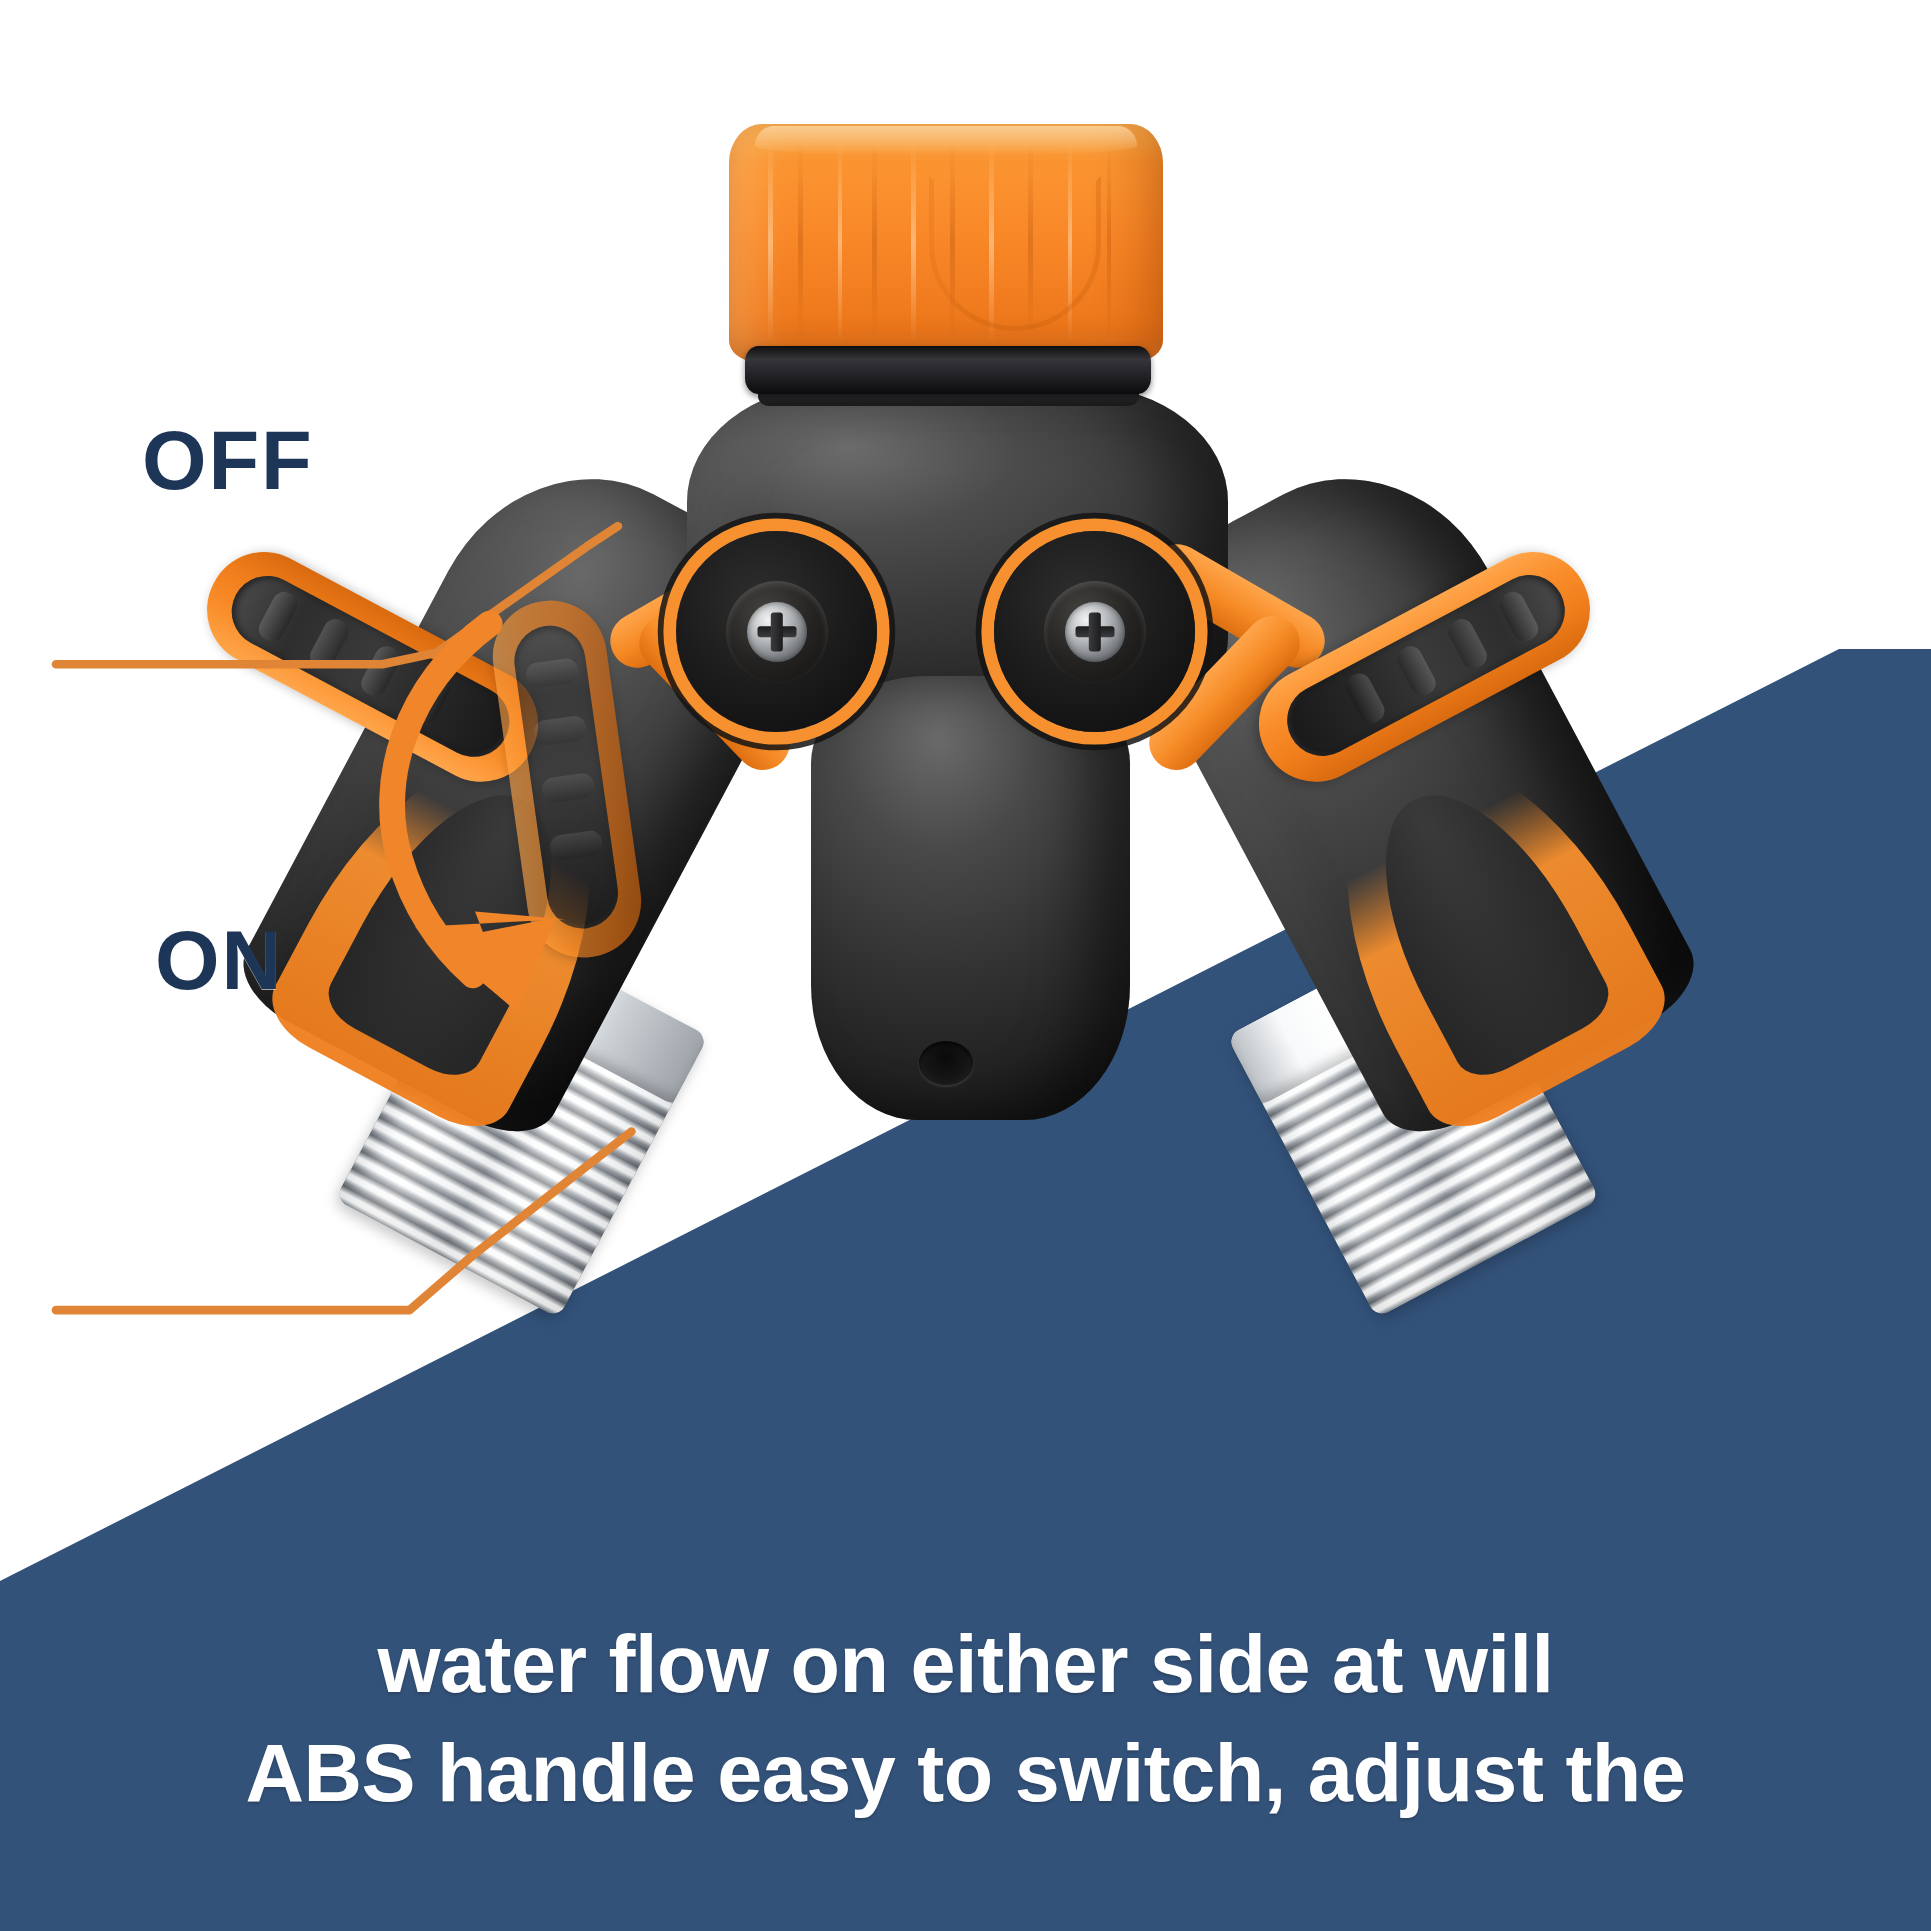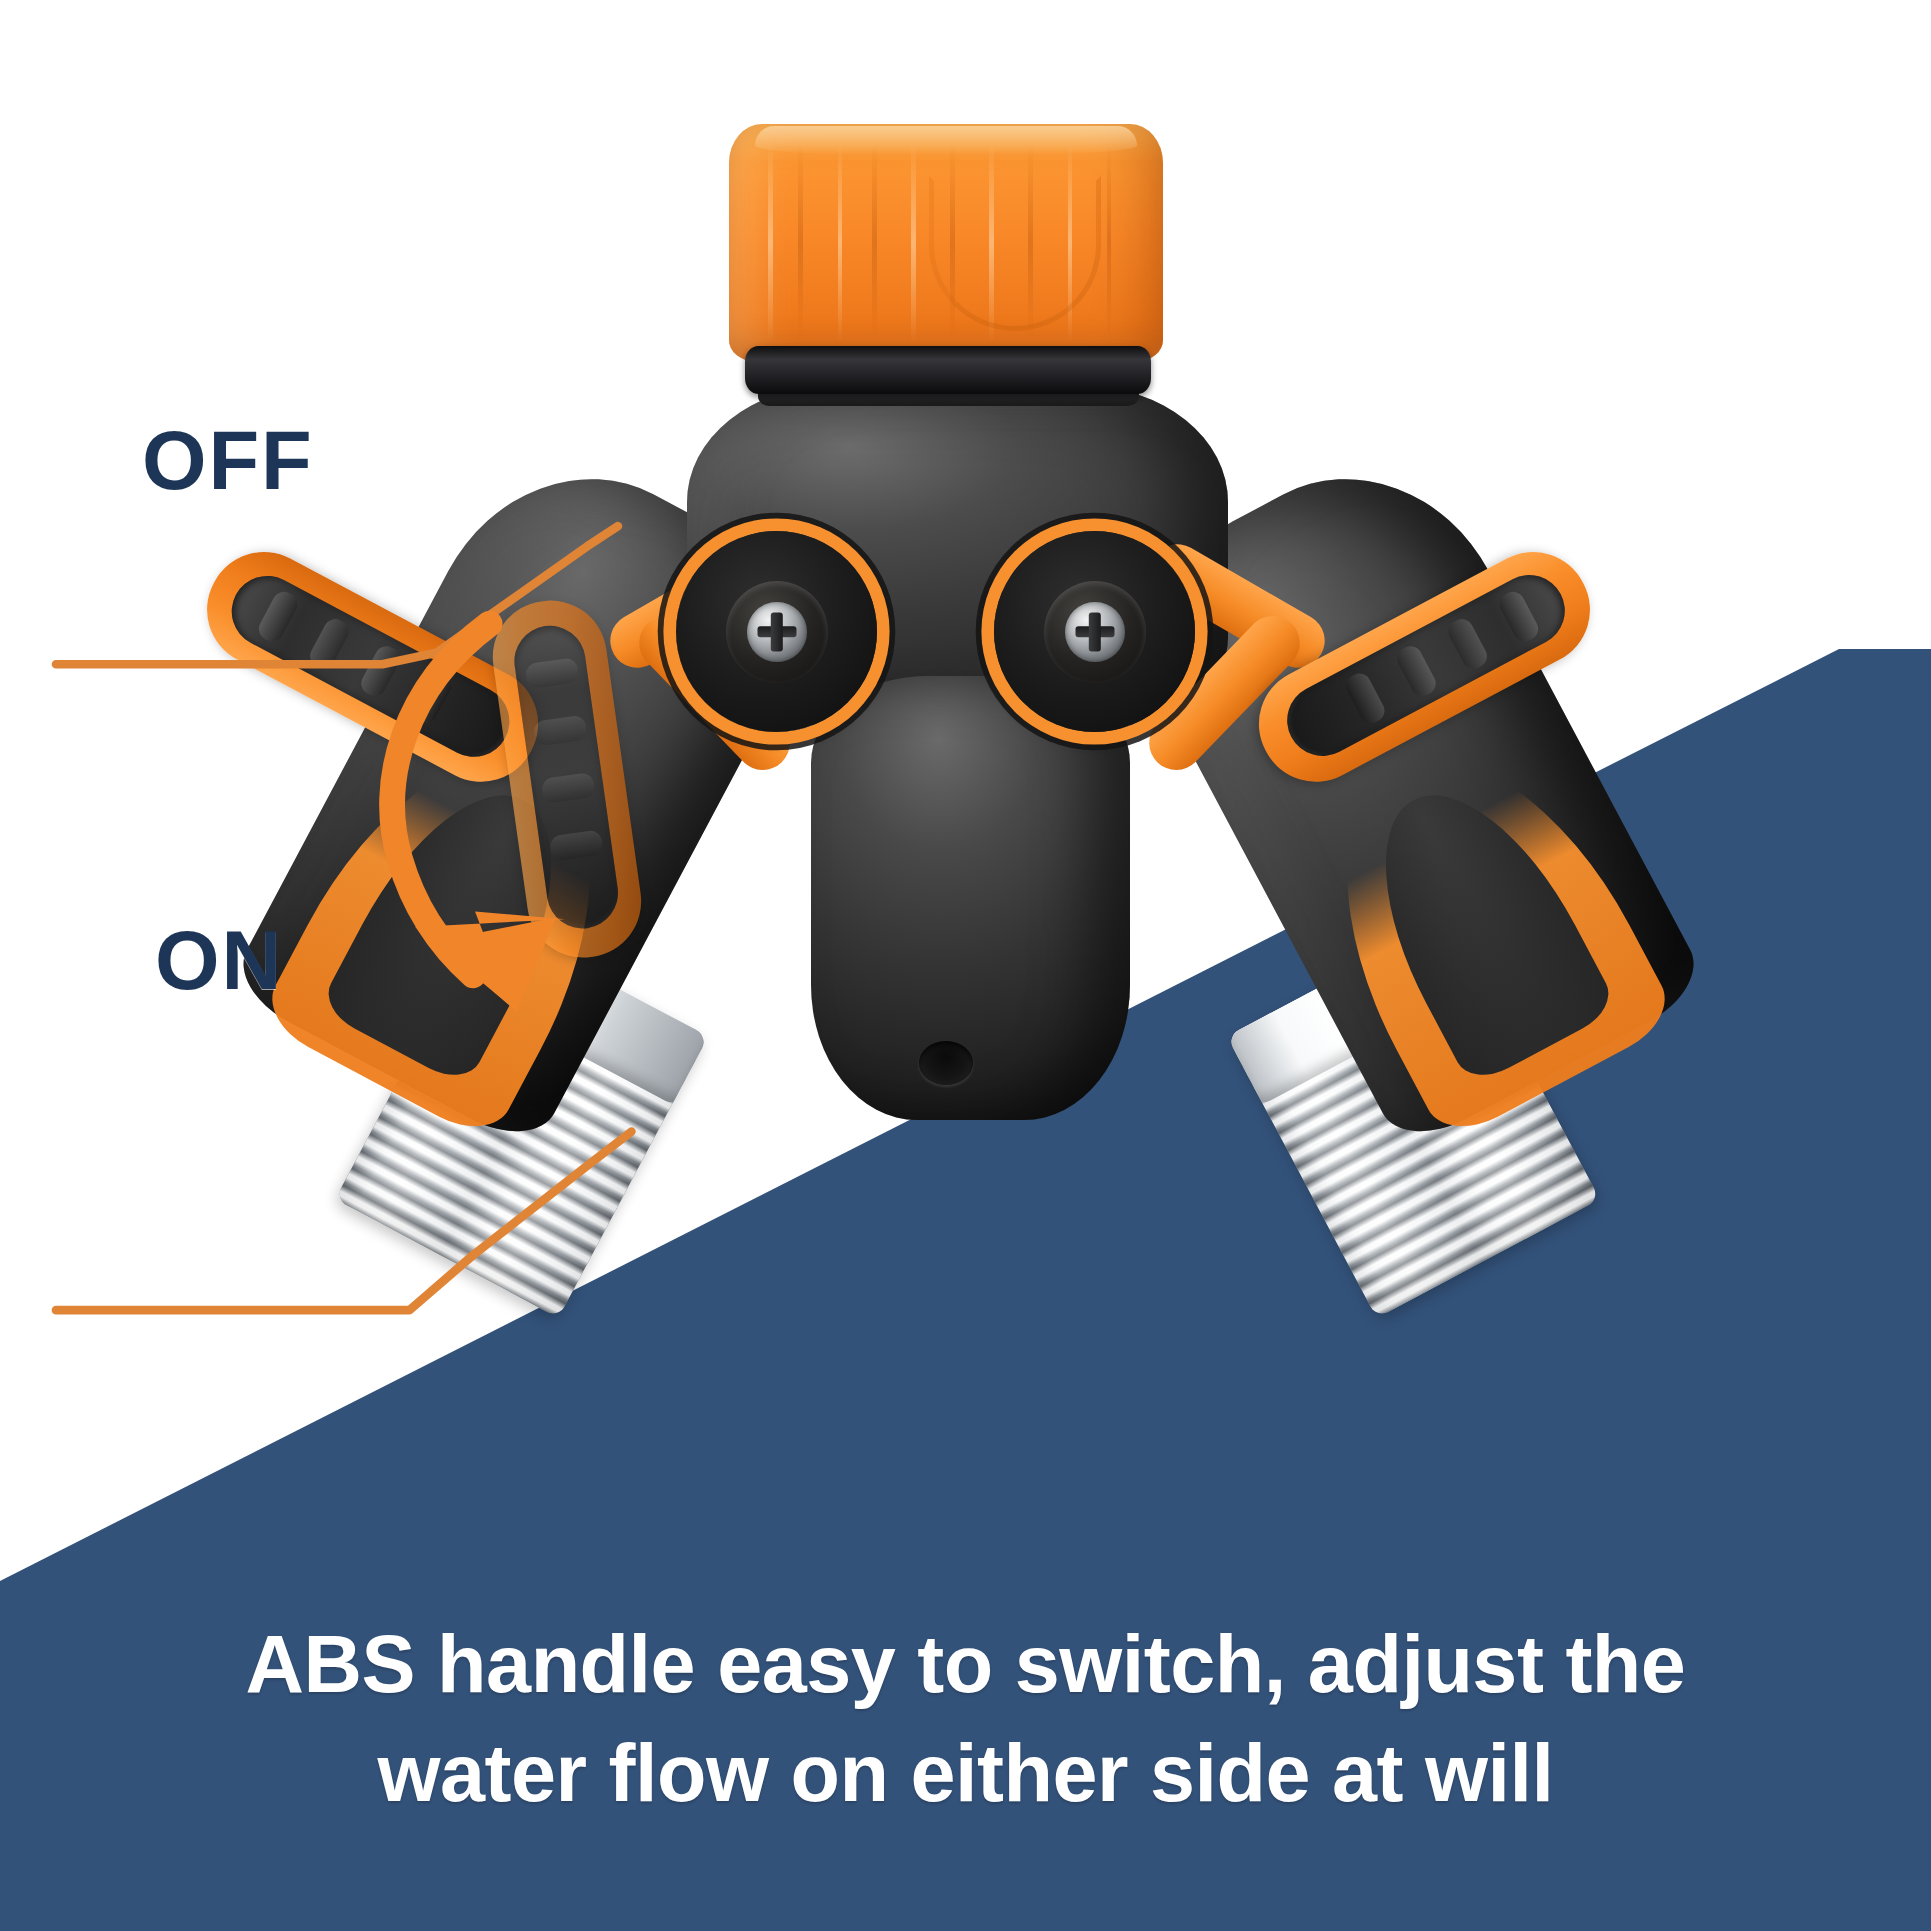--- a/index.html
+++ b/index.html
@@ -351,19 +351,19 @@
       <path d="M 430,960 L 530,1043 L 492,944 L 585,952 Z" fill="#f1852a"></path>
       <path d="M 452,975 L 535,1048 L 576,950 Z" fill="#f1852a"></path>
     </g>
   </svg>
 
   <div class="ann-label ann-off">OFF</div>
 
   <div class="ann-label ann-on">ON</div>
 
   <div class="caption">
+    <div>water flow on either side at will</div>
     <div>ABS handle easy to switch, adjust the</div>
-    <div>water flow on either side at will</div>
   </div>
 
  </div>
 </div>
 
 
 </body></html>

